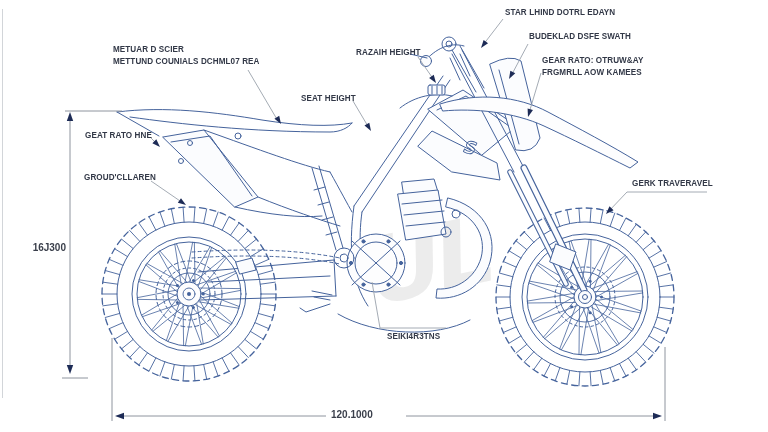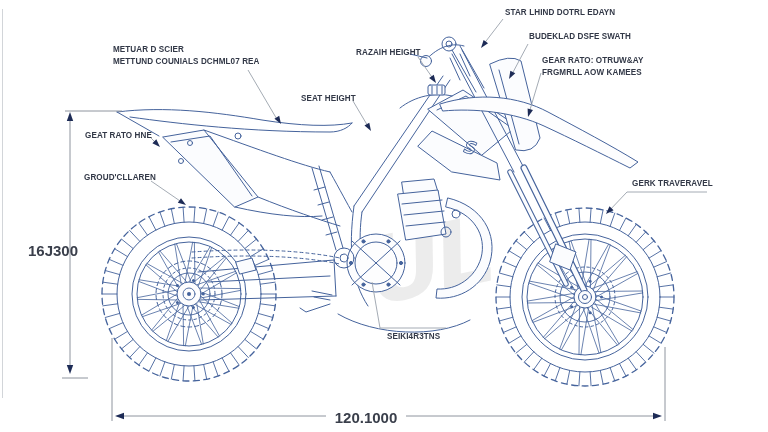--- a/index.html
+++ b/index.html
@@ -7,24 +7,24 @@
     position:relative;width:768px;height:432px;background:#ffffff;overflow:hidden;
     font-family:"Liberation Sans",sans-serif;
   }
   .stage svg{position:absolute;left:0;top:0;}
   .lbl{
     position:absolute;font-size:9px;font-weight:700;color:#323847;
     letter-spacing:.1px;white-space:nowrap;line-height:12px;
     transform:scaleX(.9);transform-origin:0 0;
   }
   .dim{
-    position:absolute;font-size:15px;font-weight:700;color:#3a3f4b;
+    position:absolute;font-size:10px;font-weight:700;color:#3a3f4b;
     white-space:nowrap;
   }
-  .dim.center{text-align:center;}
+  .dim.center{text-align:left;}
   .dim.right{text-align:right;}
 </style>
 </head>
 <body>
 
 <div class="stage">
 
   <svg width="768" height="432" viewBox="0 0 768 432">
 
     <path d="M2.5,9 L2.5,398" stroke="#d2d5d9" stroke-width="1" fill="none"></path>

